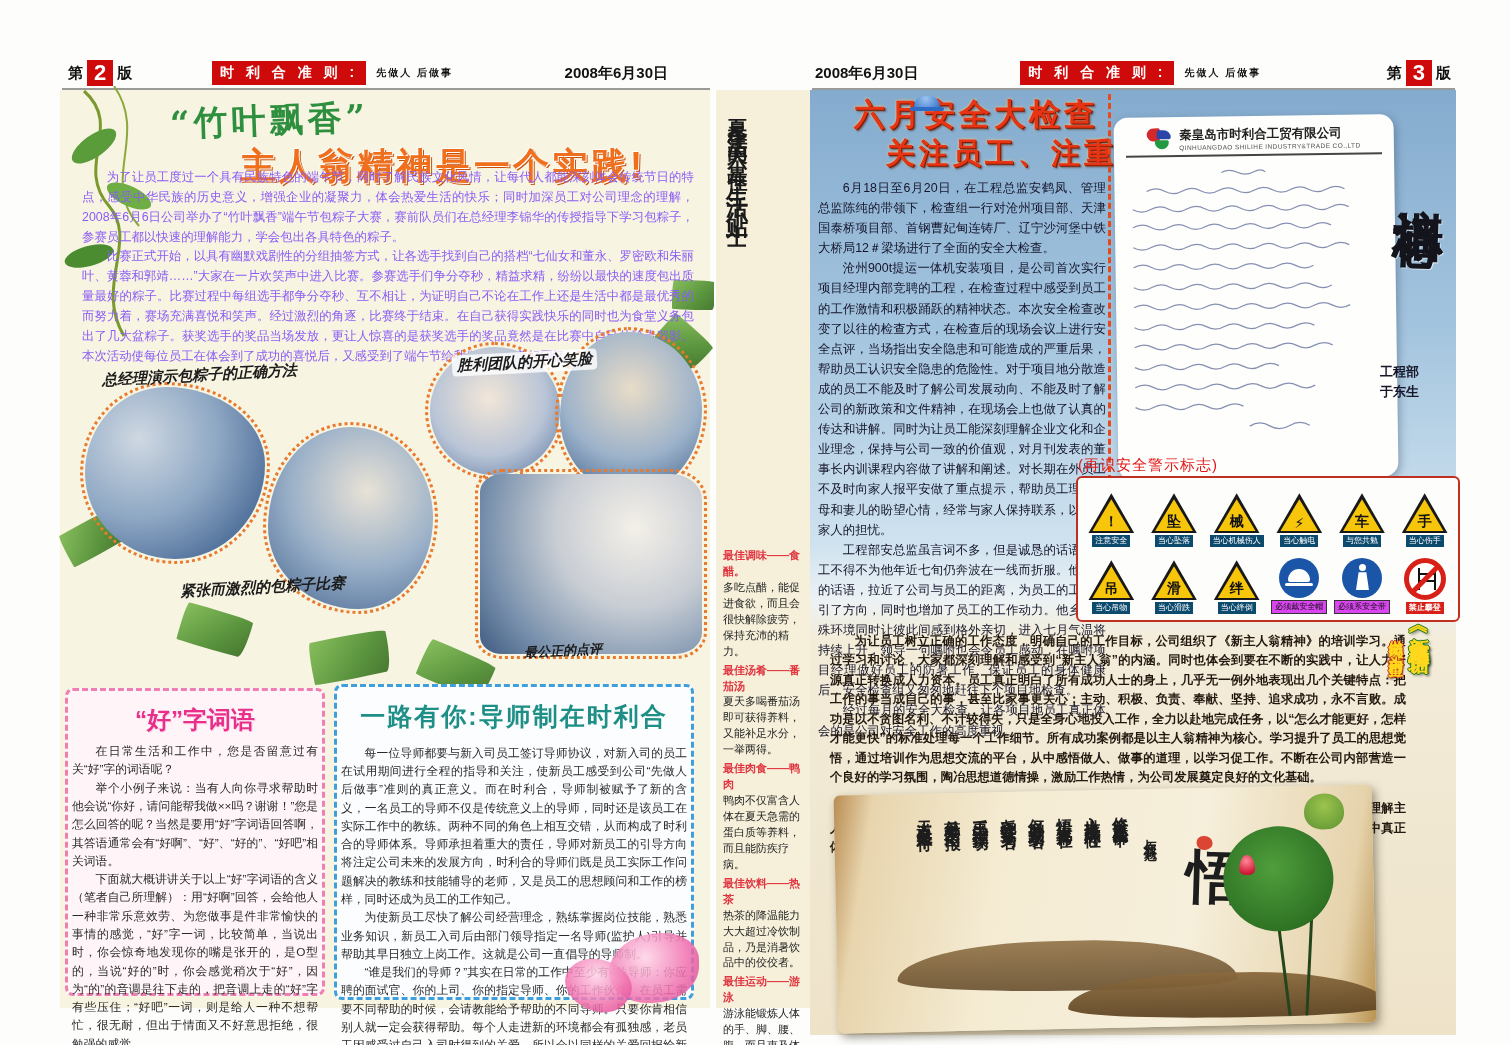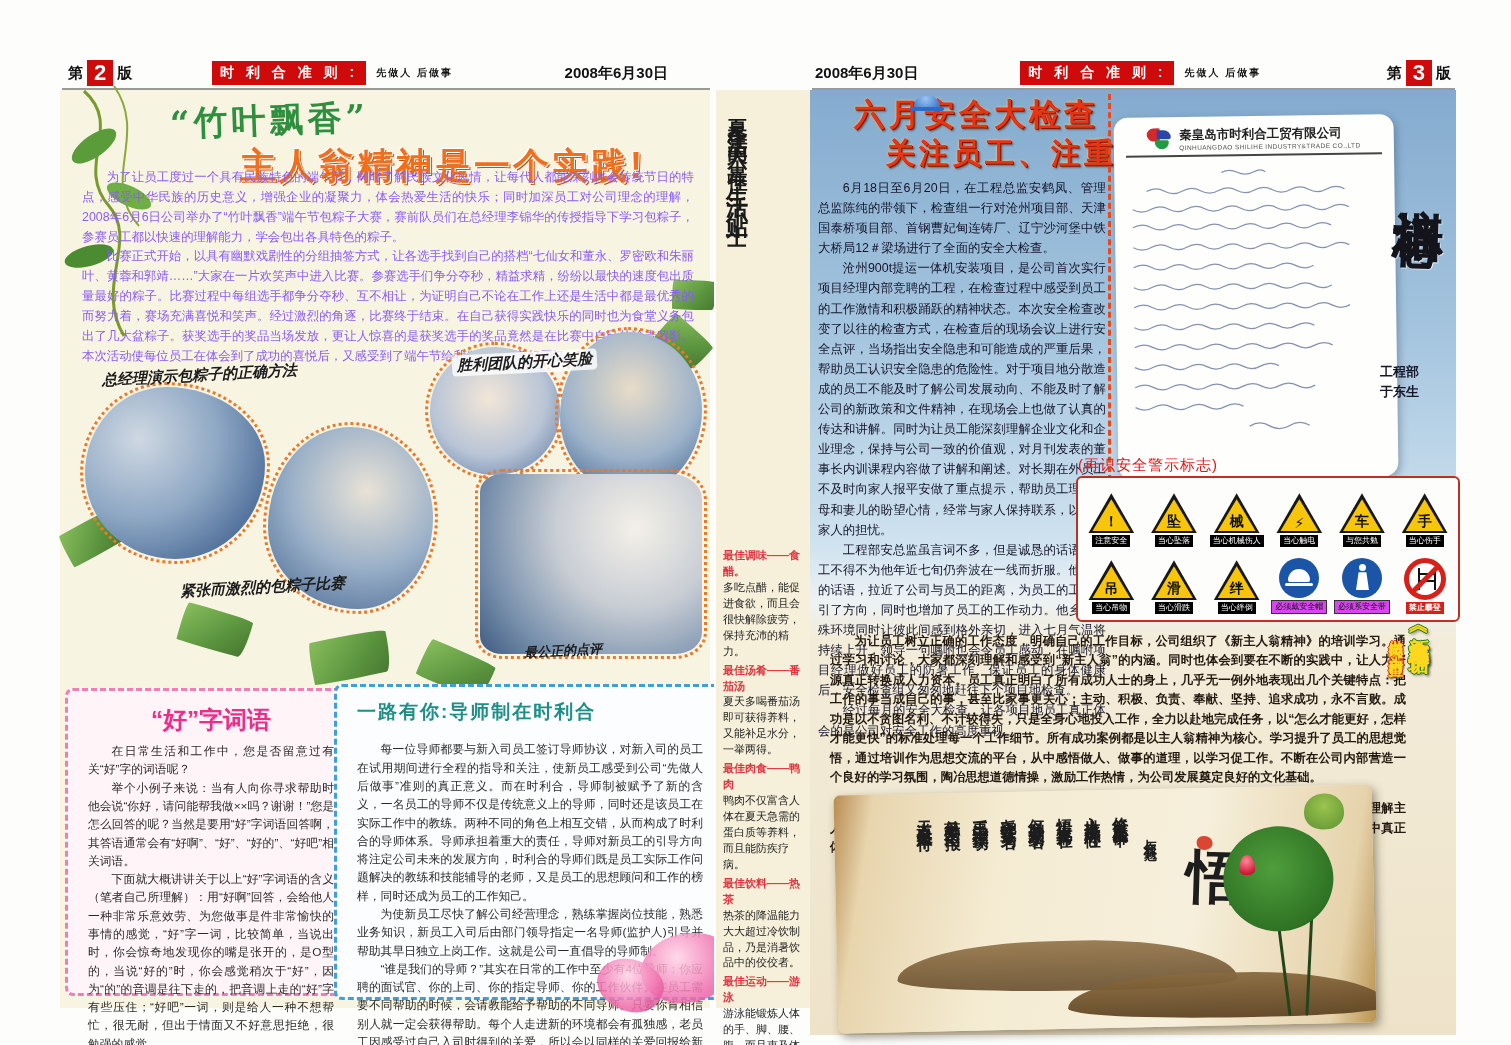--- a/index.html
+++ b/index.html
@@ -14,26 +14,26 @@
   
   .page-left{position:absolute;left:60px;top:90px;width:650px;height:918px;background:#f8f4e2;}
   .title-script{position:absolute;left:110px;top:8px;font-family:"DejaVu Serif",serif;font-size:34px;font-weight:bold;color:#2e8f3e;transform:rotate(-2deg);letter-spacing:4px;}
   .title-main{position:absolute;left:180px;top:52px;font-size:36px;font-weight:900;color:#f06f1d;letter-spacing:3px;
               text-shadow:1px 1px 0 #fff,2px 2px 0 #c94f08,-1px -1px 0 #fff;}
   .lp-body{position:absolute;left:22px;top:78px;width:612px;font-size:12.4px;line-height:1.6;text-align:justify;color:#8b5cf6;}
   .lp-body p{margin:0;text-indent:2em;}
   .caption{position:absolute;font-family:"DejaVu Serif",serif;font-style:italic;font-weight:bold;color:#1c1c1c;font-size:15px;transform:rotate(-3deg);}
   .photo{position:absolute;outline:3px dotted #e87a2e;outline-offset:2px;overflow:hidden;}
   
-  .box{position:absolute;background:#fffdf6;border-radius:8px;padding:10px 20px;font-size:11.8px;line-height:1.55;text-align:justify;color:#2a2a2a;}
+  .box{position:absolute;background:#fffdf6;border-radius:8px;padding:10px 4px;font-size:11.8px;line-height:1.55;text-align:justify;color:#2a2a2a;}
   .box p{margin:0;text-indent:2em;}
   .box-good{left:5px;top:598px;width:246px;height:282px;border:3px dashed #ef7fb2;background:#fff5f9;}
   .box-good .bx-title{text-align:center;font-size:24px;font-weight:900;color:#e8308a;text-shadow:1px 1px 0 #ffd9ec;margin-bottom:4px;}
   .box-mentor{left:274px;top:594px;width:346px;height:290px;border:3px dashed #3f9fdc;background:#fbfdff;}
-  .box-mentor .bx-title{font-size:19px;font-weight:900;color:#1e8f86;letter-spacing:2px;margin-bottom:14px;}
+  .box-mentor .bx-title{text-align:center;font-size:25px;font-weight:900;color:#1e8f86;letter-spacing:2px;margin-bottom:8px;}
   .flower{position:absolute;border-radius:60% 40% 55% 45%;background:radial-gradient(circle at 40% 35%,#ffd3e6,#f06fae 60%,#d43f8a);opacity:.85;}
   
   .tips{position:absolute;left:714px;top:90px;width:94px;height:918px;background:#f6f0da;border-left:2px solid #fff;border-right:2px solid #fff;}
   .tips-head{position:absolute;left:6px;top:10px;height:440px;writing-mode:vertical-rl;display:flex;}
   .tips-head .t1{font-size:22px;font-weight:900;color:#1a1a1a;letter-spacing:10px;}
   .tips-head .t2{font-size:20px;font-weight:900;color:#1a1a1a;letter-spacing:6px;padding-top:2px;}
   .tips-items{position:absolute;left:7px;top:458px;width:80px;font-size:11px;line-height:1.45;}
   .tip-title{color:#e03540;font-weight:bold;}
   .tip-body{color:#222;margin-bottom:3px;}
   
@@ -75,21 +75,21 @@
   .circ{width:40px;height:40px;border-radius:50%;background:#1a55a8;position:relative;}
   .helm{position:absolute;left:9px;top:11px;width:22px;height:13px;background:#fff;border-radius:11px 11px 2px 2px;}
   .helm::after{content:"";position:absolute;left:-3px;bottom:-4px;width:28px;height:3px;background:#fff;border-radius:2px;}
   .harn-h{position:absolute;left:17px;top:6px;width:7px;height:7px;border-radius:50%;background:#fff;}
   .harn-b{position:absolute;left:14px;top:14px;width:13px;height:18px;background:#fff;clip-path:polygon(20% 0,80% 0,100% 100%,0 100%);}
   .proh{width:42px;height:42px;border-radius:50%;background:#fff;border:5px solid #d82018;position:relative;box-sizing:border-box;}
   .ladder{position:absolute;left:9px;top:5px;width:14px;height:22px;border-left:2px solid #111;border-right:2px solid #111;}
   .ladder::before{content:"";position:absolute;left:0;top:5px;width:14px;height:2px;background:#111;box-shadow:0 7px 0 #111;}
   .slash{position:absolute;left:-3px;top:14px;width:38px;height:5px;background:#d82018;transform:rotate(-45deg);}
   .sign-label{font-size:8px;line-height:1.1;padding:1.5px 3px;white-space:nowrap;}
-  .lab-warn{background:#000000;color:#fff;}
+  .lab-warn{background:#0c4a6e;color:#fff;}
   .lab-must{background:#d946ef;color:#111;border:1px solid #333;}
   .lab-forb{background:#d82018;color:#fff;font-weight:bold;}
   
   .spirit{position:absolute;left:8px;top:530px;width:600px;font-size:12.3px;line-height:1.58;text-align:justify;color:#23180f;}
   .spirit p{margin:12px;text-indent:2em;font-weight:bold;}
   
   .scroll{position:absolute;left:26px;top:700px;width:538px;height:238px;transform:rotate(-1.2deg);
           background:linear-gradient(100deg,#b98c52 0%,#e8d5ae 7%,#f4ebd2 30%,#f6efdb 65%,#e6d3ac 92%,#b9924f 100%);
           border-radius:6px;box-shadow:3px 4px 10px rgba(40,30,10,.45);overflow:hidden;}
   .mount{position:absolute;border-radius:50% 50% 40% 60%/80% 90% 20% 30%;

